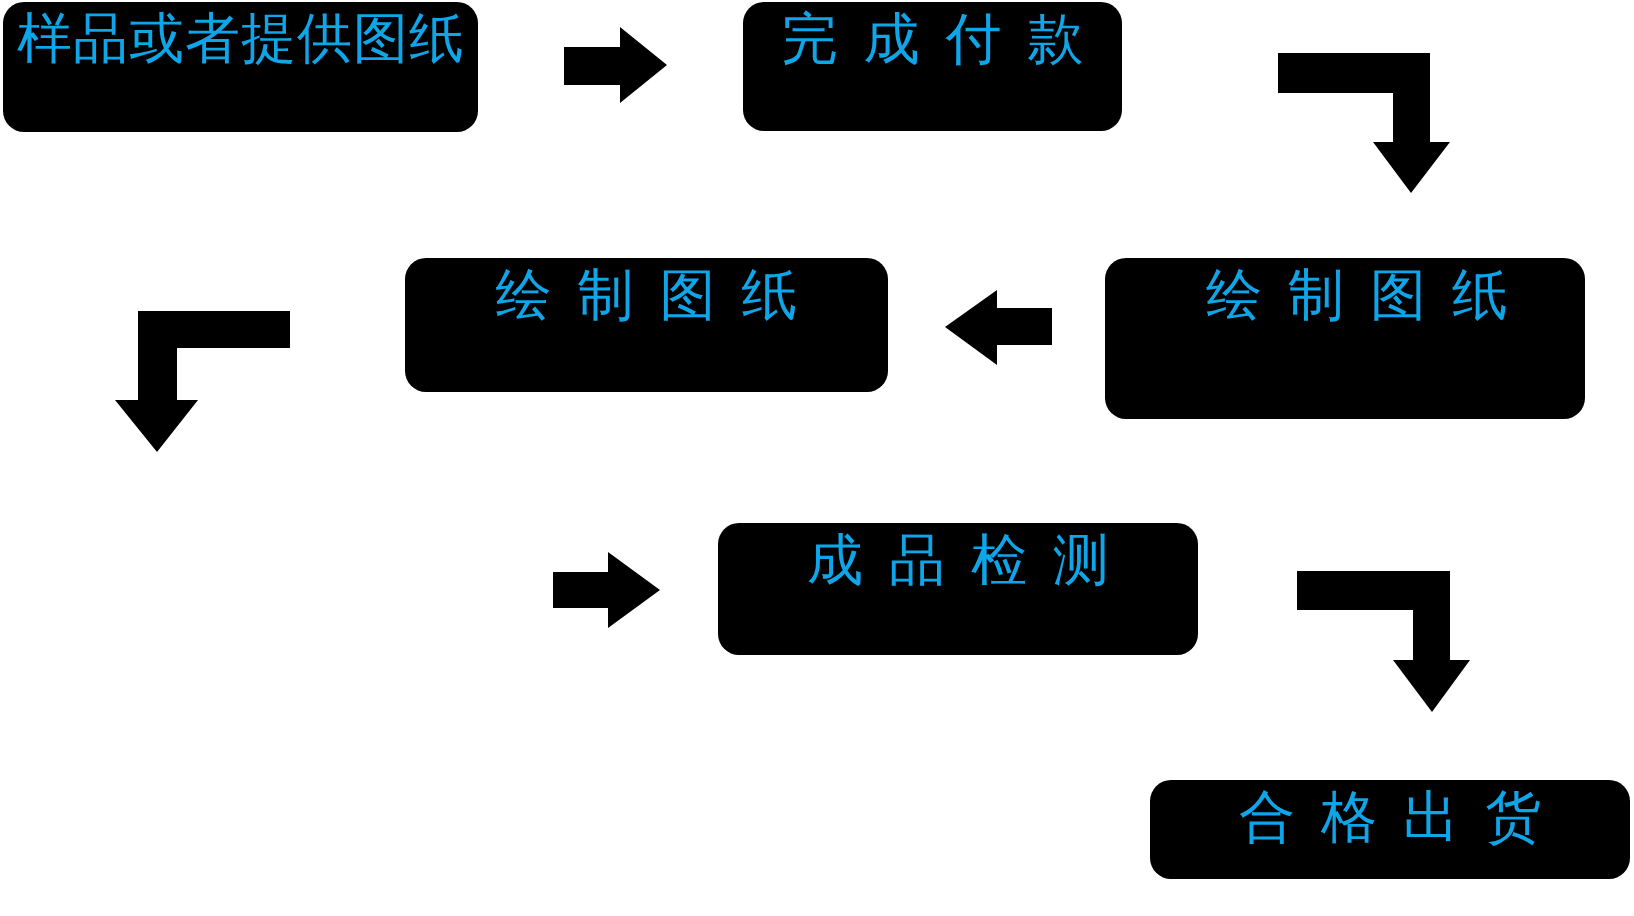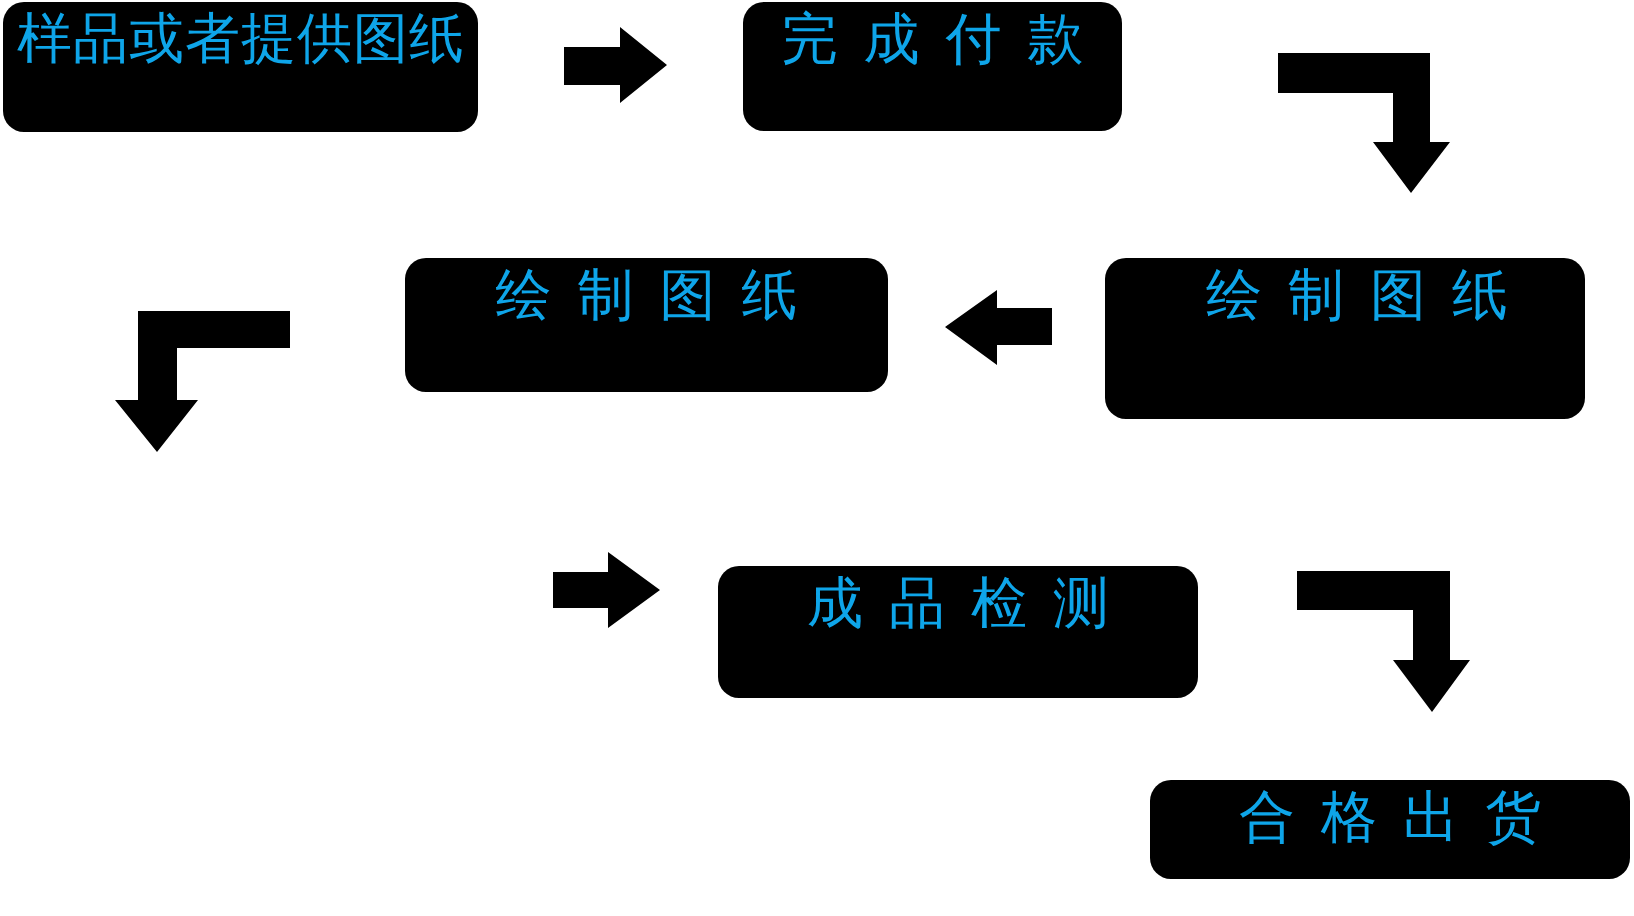--- a/index.html
+++ b/index.html
@@ -30,21 +30,21 @@
   .node--wide .lbl {
     font-size: 55px;
     letter-spacing: 1px;
     margin-right: -1px;
   }
   #n1 { left: 3px;    top: 2px;   width: 475px; height: 130px; }
   #n2 { left: 743px;  top: 2px;   width: 379px; height: 129px; }
   #n3 { left: 1105px; top: 258px; width: 480px; height: 161px; padding-left: 24px; }
   #n4 { left: 405px;  top: 258px; width: 483px; height: 134px; }
   #n5 { left: 2px;    top: 526px; width: 476px; height: 132px; }
-  #n6 { left: 718px;  top: 523px; width: 480px; height: 132px; margin-top: 43px; }
+  #n6 { left: 718px;  top: 523px; width: 480px; height: 132px; }
   #n7 { left: 1150px; top: 780px; width: 480px; height: 99px; }
   .arrows {
     position: absolute;
     left: 0; top: 0;
     width: 1634px;
     height: 916px;
     pointer-events: none;
   }
 </style>
 </head>

